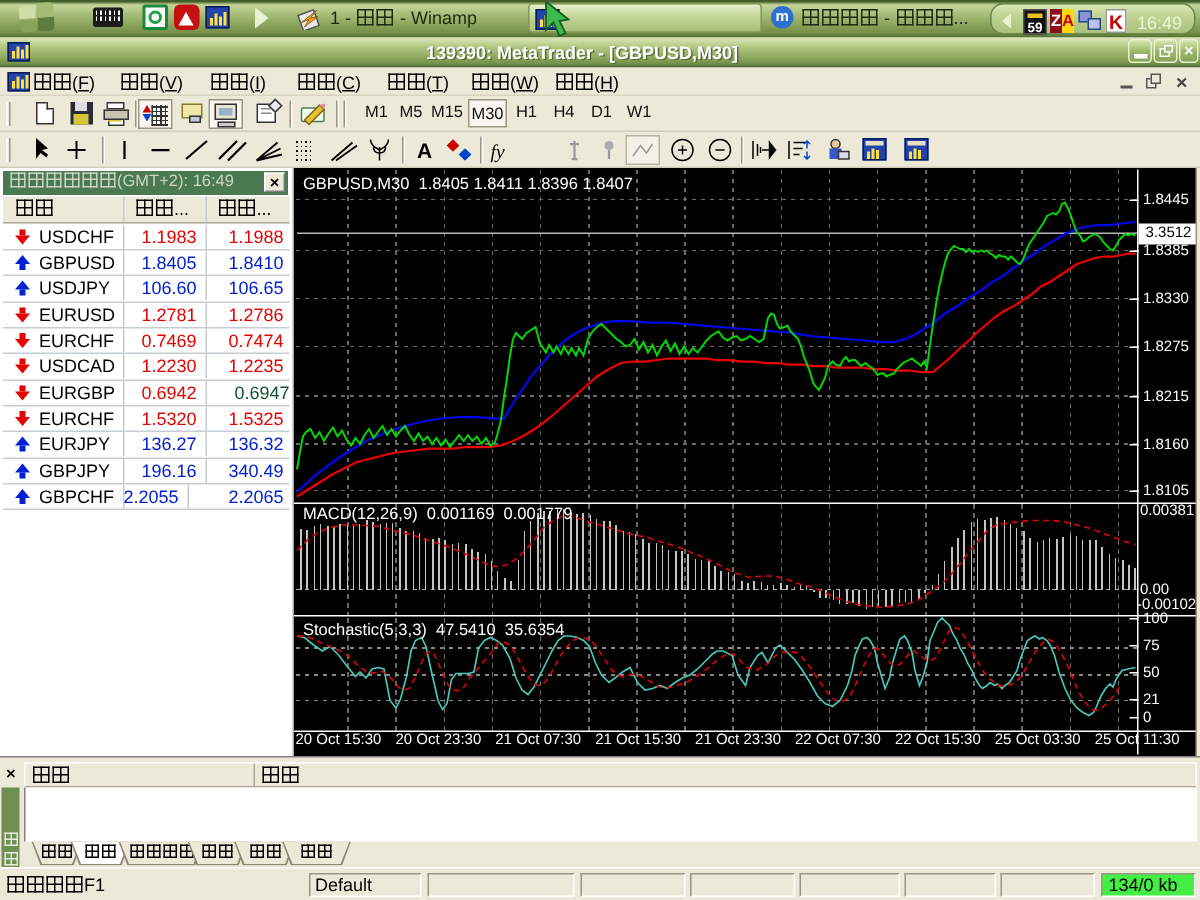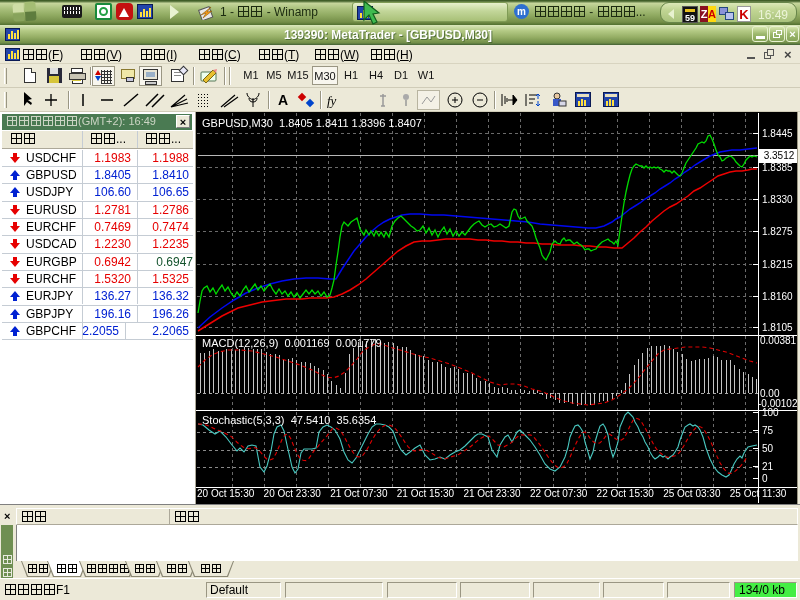--- a/index.html
+++ b/index.html
@@ -439,21 +439,21 @@
 <div class="qrow ab" style="top:193.7px;height:17.35px;border-bottom:1px solid #c5ccd4">
         <span class="ab qv" style="left:0;top:0;width:81px;height:16px">
           <span class="ab" style="left:8px;top:3px;width:0;height:0;border-left:5px solid transparent;border-right:5px solid transparent;border-bottom:6px solid #0021d2"></span>
           <span class="ab" style="left:11px;top:9px;width:4px;height:4px;background:#0021d2"></span>
           <span class="ab" style="left:24px;top:1px;color:#000">GBPJPY</span>
         </span>
         <span class="ab qv" style="left:81px;top:0;width:55px;height:16px">
           <span class="ab num" style="right:6px;top:1px;color:#0021d2">196.16</span>
         </span>
         <span class="ab" style="left:136px;top:0;width:55px;height:16px">
-          <span class="ab num" style="right:4px;top:1px;color:#0021d2">196.26</span>
+          <span class="ab num" style="right:4px;top:1px;color:#0021d2">340.49</span>
         </span>
       </div>
 <div class="qrow ab" style="top:211.0px;height:17.35px;border-bottom:1px solid #c5ccd4">
         <span class="ab qv" style="left:0;top:0;width:81px;height:16px">
           <span class="ab" style="left:8px;top:3px;width:0;height:0;border-left:5px solid transparent;border-right:5px solid transparent;border-bottom:6px solid #0021d2"></span>
           <span class="ab" style="left:11px;top:9px;width:4px;height:4px;background:#0021d2"></span>
           <span class="ab" style="left:24px;top:1px;color:#000">GBPCHF</span>
         </span>
         <span class="ab qv" style="left:69px;top:0;width:55px;height:16px">
           <span class="ab num" style="right:6px;top:1px;color:#0021d2">2.2055</span>

